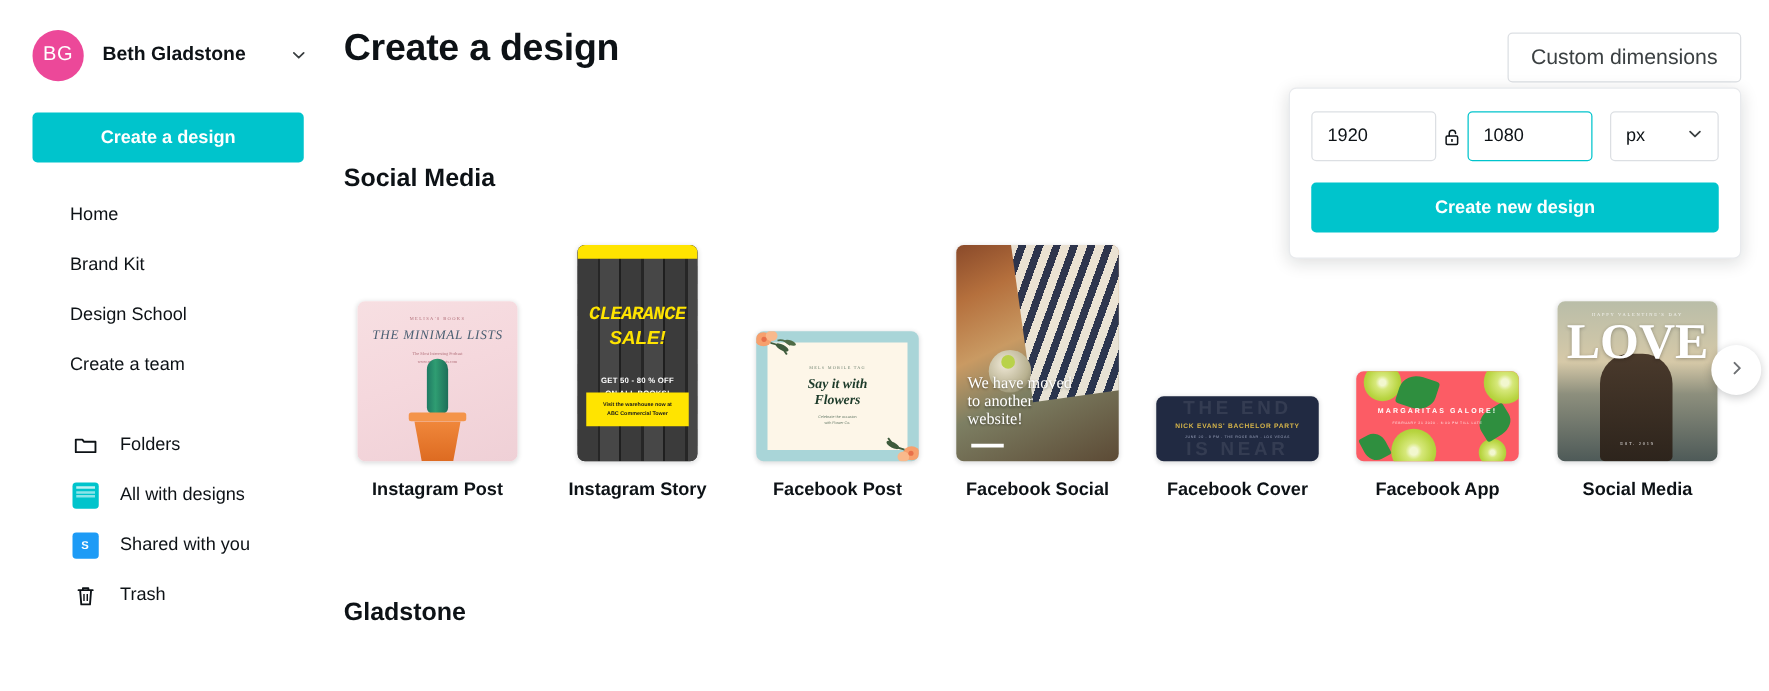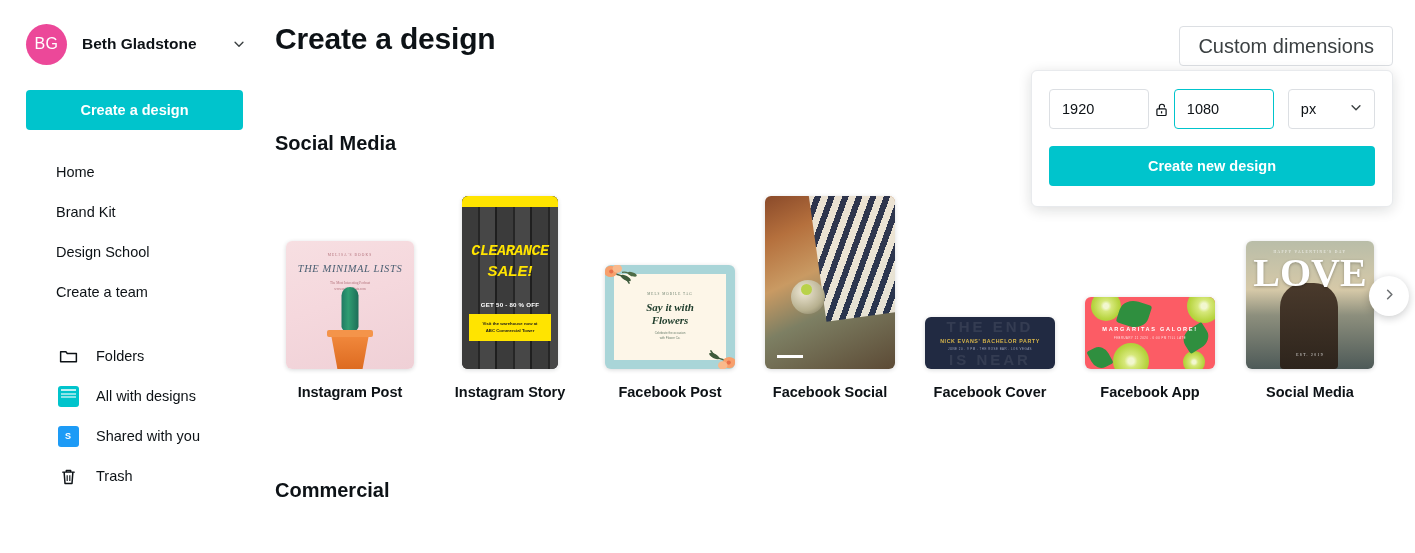--- a/index.html
+++ b/index.html
@@ -50,21 +50,21 @@
   
   .main { flex: 1; position: relative; padding: 22px 0 0 5px; }
   .page-title { font-size: 30px; font-weight: bold; letter-spacing: -.2px; margin-left: 0; }
   .section-title { font-size: 20px; font-weight: bold; margin-top: 76px; }
   .section-title.docs { margin-top: 96px; }
 
   .custom-dim-btn {
     position: absolute; top: 26px; right: 22px;
     height: 40px; padding: 0 18px;
     background: #fff; border: 1px solid #dcdfe3; border-radius: 4px;
-    font-size: 20px; color: #3b4042; font-family: inherit; cursor: pointer; white-space: nowrap;
+    font-size: 17px; color: #3b4042; font-family: inherit; cursor: pointer; white-space: nowrap;
   }
 
   
   .popup {
     position: absolute; top: 70px; right: 22px; width: 362px;
     background: #fff; border: 1px solid #e8eaed; border-radius: 6px;
     box-shadow: 0 3px 14px rgba(14,19,24,.14); padding: 18px 17px 20px 17px; z-index: 20;
   }
   .dim-row { display: flex; align-items: center; gap: 0; }
   .dim-input {
@@ -325,20 +325,21 @@
             </svg>
           </div>
           <div class="card-label">Facebook Post</div>
         </div>
 
         <div class="card">
           <div class="thumb t-fb-story">
             <div class="stripes"></div>
             <div class="glass"></div>
             <div class="lime"></div>
+            <div class="txt">We have moved<br>to another<br>website!</div>
             <div class="bar"></div>
           </div>
           <div class="card-label">Facebook Social</div>
         </div>
 
         <div class="card">
           <div class="thumb t-fb-cover">
             <div class="ghost g1">THE END</div>
             <div class="ghost g2">IS NEAR</div>
             <div class="nm">NICK EVANS' BACHELOR PARTY</div>
@@ -375,15 +376,15 @@
 
       <button class="next-btn">
         <span>
           <svg viewBox="0 0 16 16" width="15" height="15">
               <path d="M6 3.5 L10.5 8 L6 12.5" fill="none" stroke="currentColor" stroke-width="1.7" stroke-linecap="round" stroke-linejoin="round"></path>
             </svg>
         </span>
       </button>
     </div>
 
-    <h2 class="section-title docs" style="margin-top:324px">Commercial</h2>
+    <h2 class="section-title docs" style="margin-top:324px">Gladstone</h2>
   </main>
 </div>
 
 </body></html>

